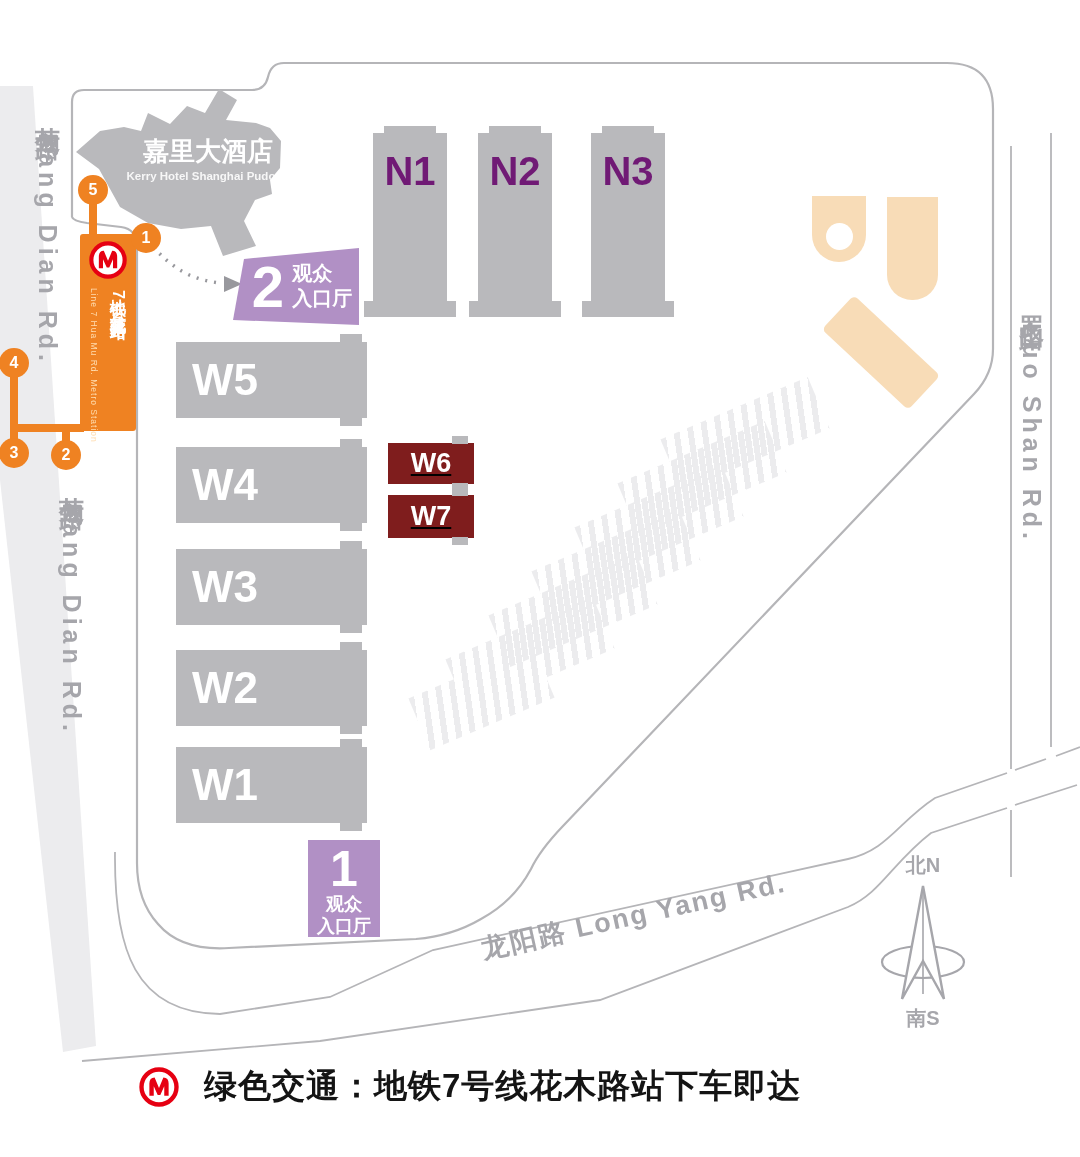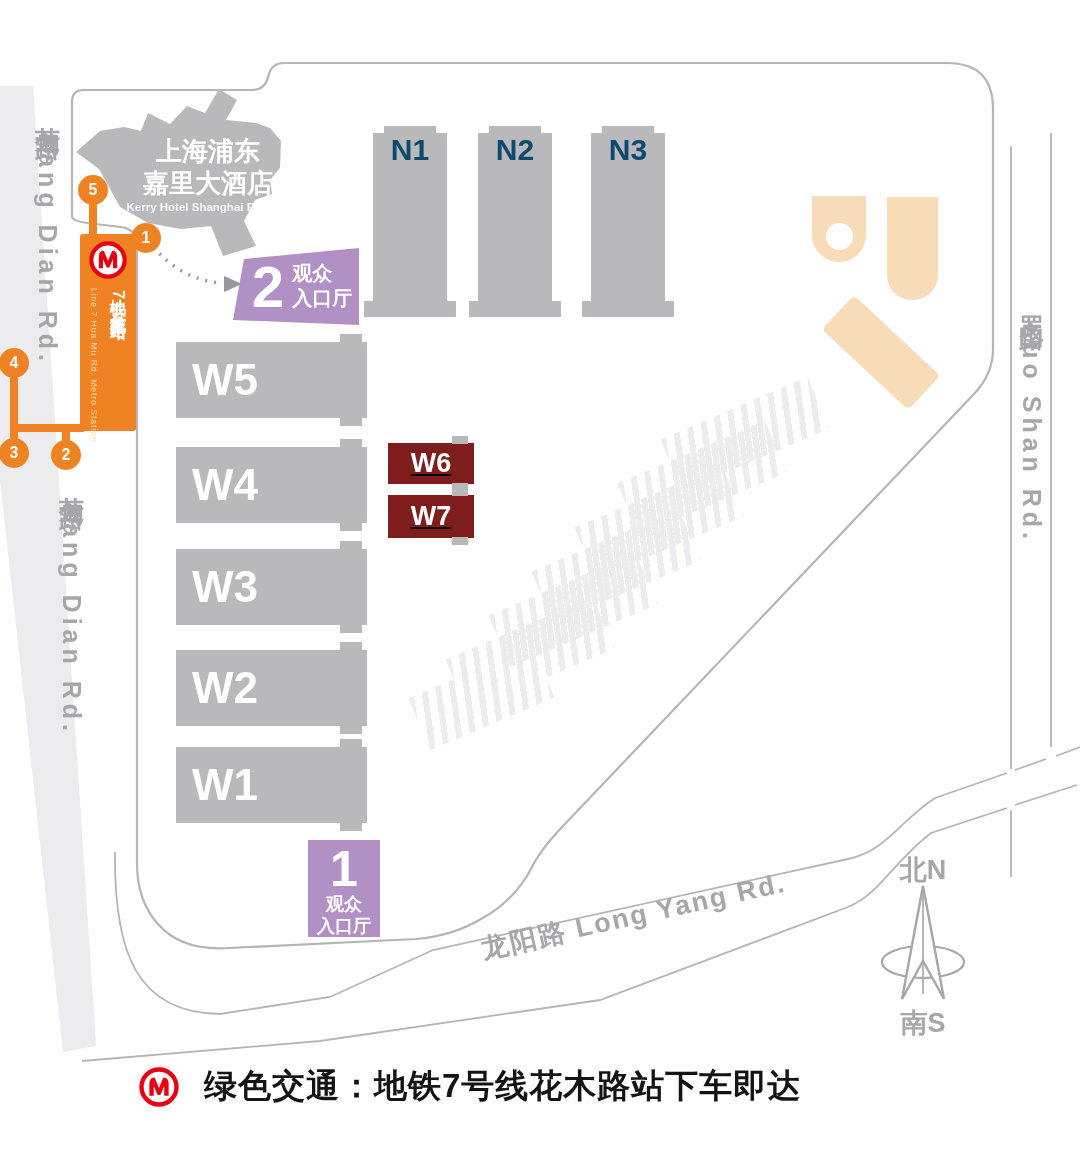--- a/index.html
+++ b/index.html
@@ -24,21 +24,21 @@
     background:repeating-linear-gradient(105deg,#ececee 0 6px,rgba(0,0,0,0) 6px 14px);
   }
 
   
   .hall-n{position:absolute;top:126px;width:74px;height:191px;}
   .hall-n .ntab{position:absolute;top:0;left:11px;right:11px;height:9px;background:#b9b9bc;}
   .hall-n .nbody{position:absolute;top:7px;left:0;right:0;bottom:15px;background:#b9b9bc;
     display:flex;justify-content:center;align-items:flex-start;}
   .hall-n .nflange{position:absolute;bottom:0;left:-9px;right:-9px;height:16px;background:#b9b9bc;}
   .hall-n.green .nbody,.hall-n.green .ntab,.hall-n.green .nflange{background:#a7cd6d;}
-  .hall-label-n{color:#0c4a6e;font-weight:bold;font-size:30px;margin-top:0;letter-spacing:0;}
+  .hall-label-n{color:#701a75;font-weight:bold;font-size:40px;margin-top:16px;letter-spacing:0;}
 
   .hall-w{position:absolute;left:176px;width:191px;height:76px;background:#b9b9bc;
     display:flex;align-items:center;}
   .hall-w .wtab-t{position:absolute;top:-8px;left:164px;width:22px;height:9px;background:#b9b9bc;}
   .hall-w .wtab-b{position:absolute;bottom:-8px;left:164px;width:22px;height:9px;background:#b9b9bc;}
   .hall-label-w{color:#fff;font-weight:bold;font-size:44px;padding-left:16px;}
 
   .hall-ws{position:absolute;left:388px;width:86px;background:#7f1d1d;
     display:flex;align-items:center;justify-content:center;text-decoration:underline;}
   .hall-ws .wstab-t{position:absolute;top:-7px;right:6px;width:16px;height:8px;background:#b9b9bc;}
@@ -69,21 +69,21 @@
   #entrance1 .e1-num{font-size:50px;font-weight:bold;line-height:1;margin-top:4px;}
   #entrance1 .e1-line{font-size:18px;font-weight:bold;line-height:1.2;}
 
   
   #hotel-text{position:absolute;left:118px;top:136px;width:180px;text-align:center;color:#fff;}
   #hotel-text .h-cn{font-size:26px;font-weight:bold;line-height:1.22;}
   #hotel-text .h-en{font-size:11.5px;font-weight:bold;color:rgba(255,255,255,.88);margin-top:2px;}
 
   
   .compass-label{position:absolute;width:120px;text-align:center;color:#a6a6ab;
-    font-weight:bold;font-size:27px;}
+    font-weight:bold;font-size:20px;}
 
   
   #caption{position:absolute;left:138px;top:1064px;display:flex;align-items:center;gap:24px;}
   #caption .cap-text{font-size:33px;font-weight:bold;color:#141414;letter-spacing:1px;}
 </style>
 </head>
 <body>
 
 <div id="canvas">
 
@@ -133,21 +133,20 @@
     </g>
   </svg>
 
   <svg class="abs" style="left:0;top:0" width="1080" height="1157">
     <path d="M 219,89 L 237,100 L 226,120 L 256,123 L 270,128 L 281,141 L 280,168 L 270,180
              L 272,194 L 255,200 L 244,221 L 256,246 L 223,256 L 211,226 L 181,229 L 148,223
              L 120,207 L 99,169 L 76,152 L 100,131 L 124,127 L 141,131 L 148,113 L 170,124
              L 187,106 L 205,113 Z" fill="#b9b9bc"></path>
   </svg>
   <div id="hotel-text">
-    <div class="h-cn">上海浦东</div>
     <div class="h-cn">嘉里大酒店</div>
     <div class="h-en">Kerry Hotel Shanghai Pudong</div>
   </div>
 
   <div class="tan" style="left:812px;top:196px;width:54px;height:66px;border-radius:0 0 27px 27px;">
     <div style="position:absolute;left:14px;top:27px;width:27px;height:27px;border-radius:50%;background:#ffffff;"></div>
   </div>
   <div class="tan" style="left:887px;top:197px;width:51px;height:103px;border-radius:0 0 25px 25px;"></div>
   <div class="tan" style="left:822px;top:329px;width:118px;height:47px;border-radius:5px;transform:rotate(43deg);"></div>
 

